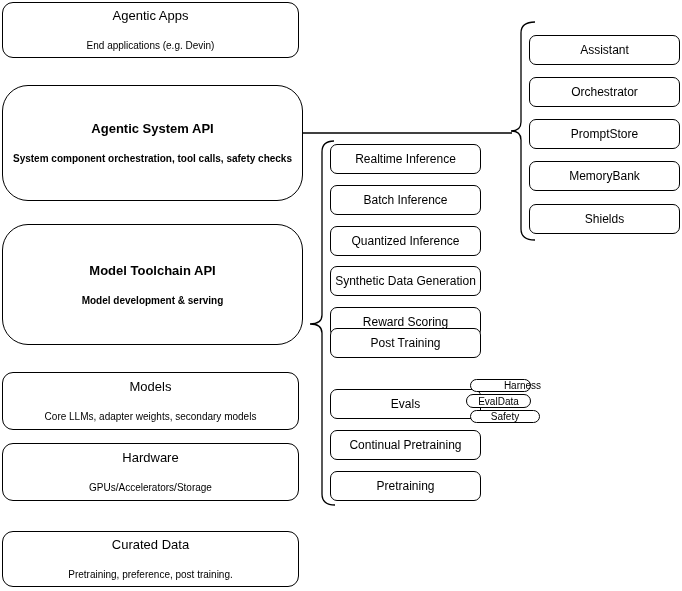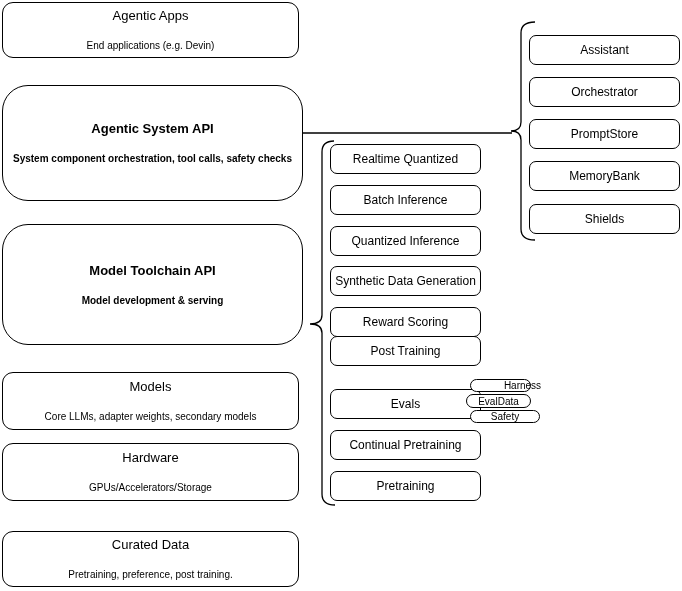--- a/index.html
+++ b/index.html
@@ -85,26 +85,26 @@
   <div class="node layer" style="top:443px;height:58px;">
     <div class="title">Hardware</div>
     <div class="subtitle">GPUs/Accelerators/Storage</div>
   </div>
 
   <div class="node layer" style="top:531px;height:56px;">
     <div class="title">Curated Data</div>
     <div class="subtitle">Pretraining, preference, post training.</div>
   </div>
 
-  <div class="node mid" style="top:144px;">Realtime Quantized</div>
+  <div class="node mid" style="top:144px;">Realtime Inference</div>
   <div class="node mid" style="top:185px;">Batch Inference</div>
   <div class="node mid" style="top:226px;">Quantized Inference</div>
   <div class="node mid" style="top:266px;">Synthetic Data Generation</div>
   <div class="node mid" style="top:307px;">Reward Scoring</div>
-  <div class="node mid" style="top:336px;">Post Training</div>
+  <div class="node mid" style="top:328px;">Post Training</div>
   <div class="node mid" style="top:389px;">Evals</div>
   <div class="node mid" style="top:430px;">Continual Pretraining</div>
   <div class="node mid" style="top:471px;">Pretraining</div>
 
   <div class="pill" style="left:470px;top:379px;width:61px;height:13px;padding-left:44px;">Harness</div>
   <div class="pill" style="left:466px;top:394px;width:65px;height:14px;">EvalData</div>
   <div class="pill" style="left:470px;top:410px;width:70px;height:13px;">Safety</div>
 
   <div class="node side" style="top:35px;text-align:center;">Assistant</div>
   <div class="node side" style="top:77px;">Orchestrator</div>

